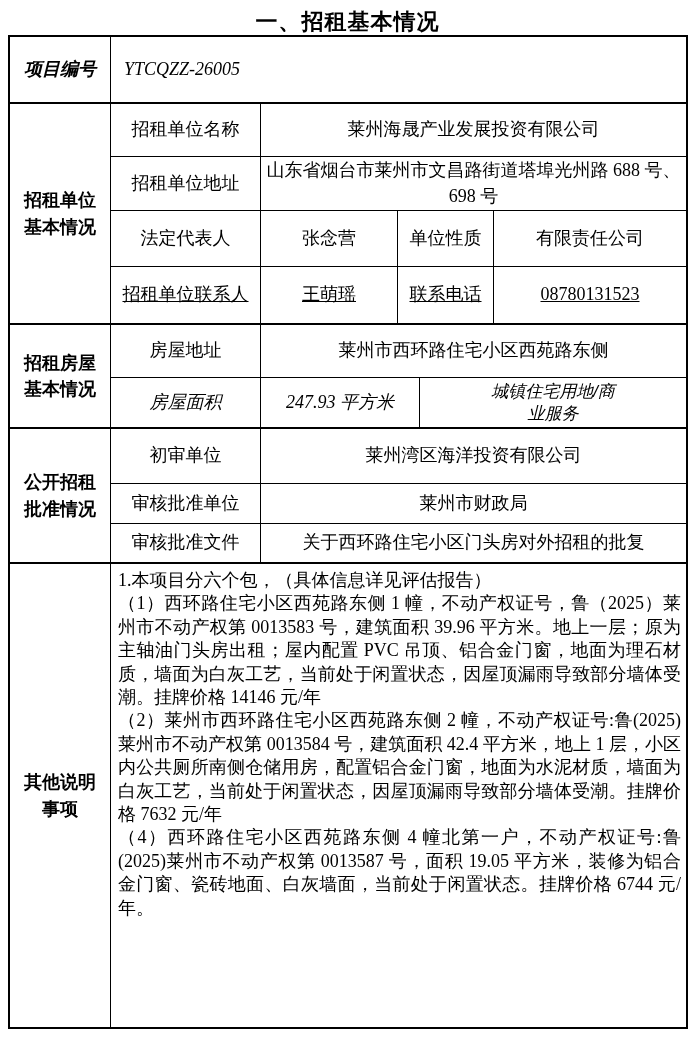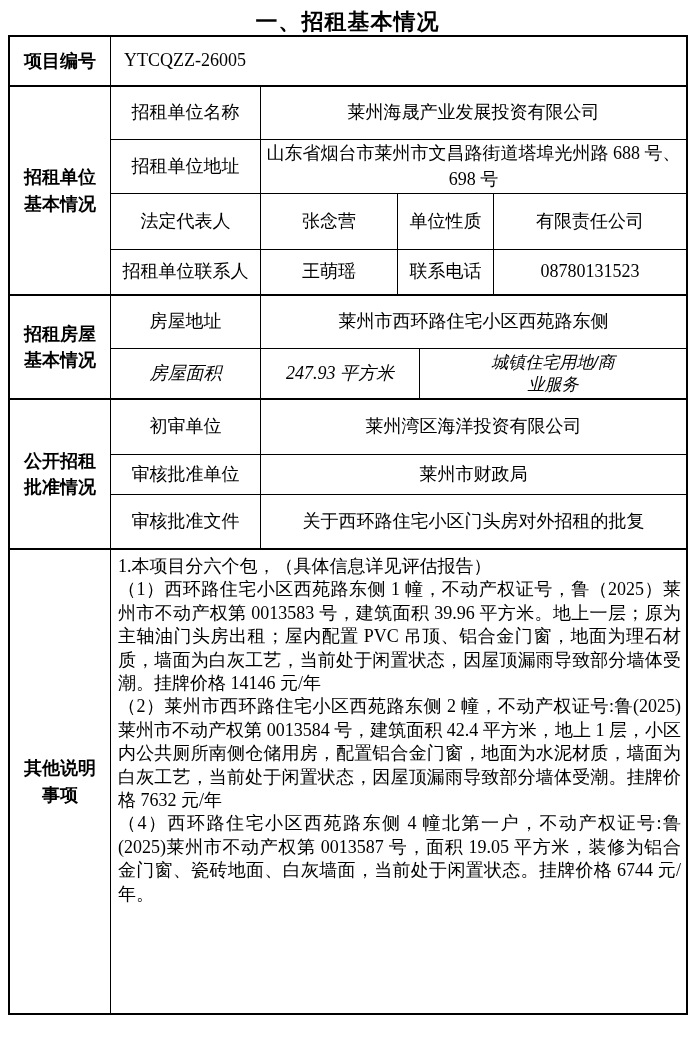--- a/index.html
+++ b/index.html
@@ -76,30 +76,30 @@
   .lbl2    { flex: 0 0 96px; }
   .val-md  { flex: 0 0 159px; }
   .lbl2w   { flex: 0 0 127px; }
   .sans-cell {
     font-family: "Liberation Sans", "DejaVu Sans", sans-serif;
     font-size: 17px;
     line-height: 1.25;
   }
   .val-left { justify-content: flex-start; text-align: left; padding-left: 13px; }
 
-  .r-project { height: 48px; }
+  .r-project { height: 65px; font-style: italic; }
   .r-name    { height: 52px; }
   .r-addr    { height: 54px; }
   .r-legal   { height: 56px; }
-  .r-contact { height: 45px; }
+  .r-contact { height: 57px; text-decoration: underline; }
   .r-haddr   { height: 52px; }
   .r-area    { height: 50px; font-style: italic; }
   .r-first   { height: 54px; }
   .r-aunit   { height: 40px; }
-  .r-adoc    { height: 54px; }
+  .r-adoc    { height: 39px; }
 
   .other-body { min-height: 463px; }
   .other-text {
     flex: 1 1 auto;
     font-size: 18px;
     line-height: 23.4px;
     text-align: justify;
     padding: 5px 5px 0 7px;
     box-sizing: border-box;
   }

